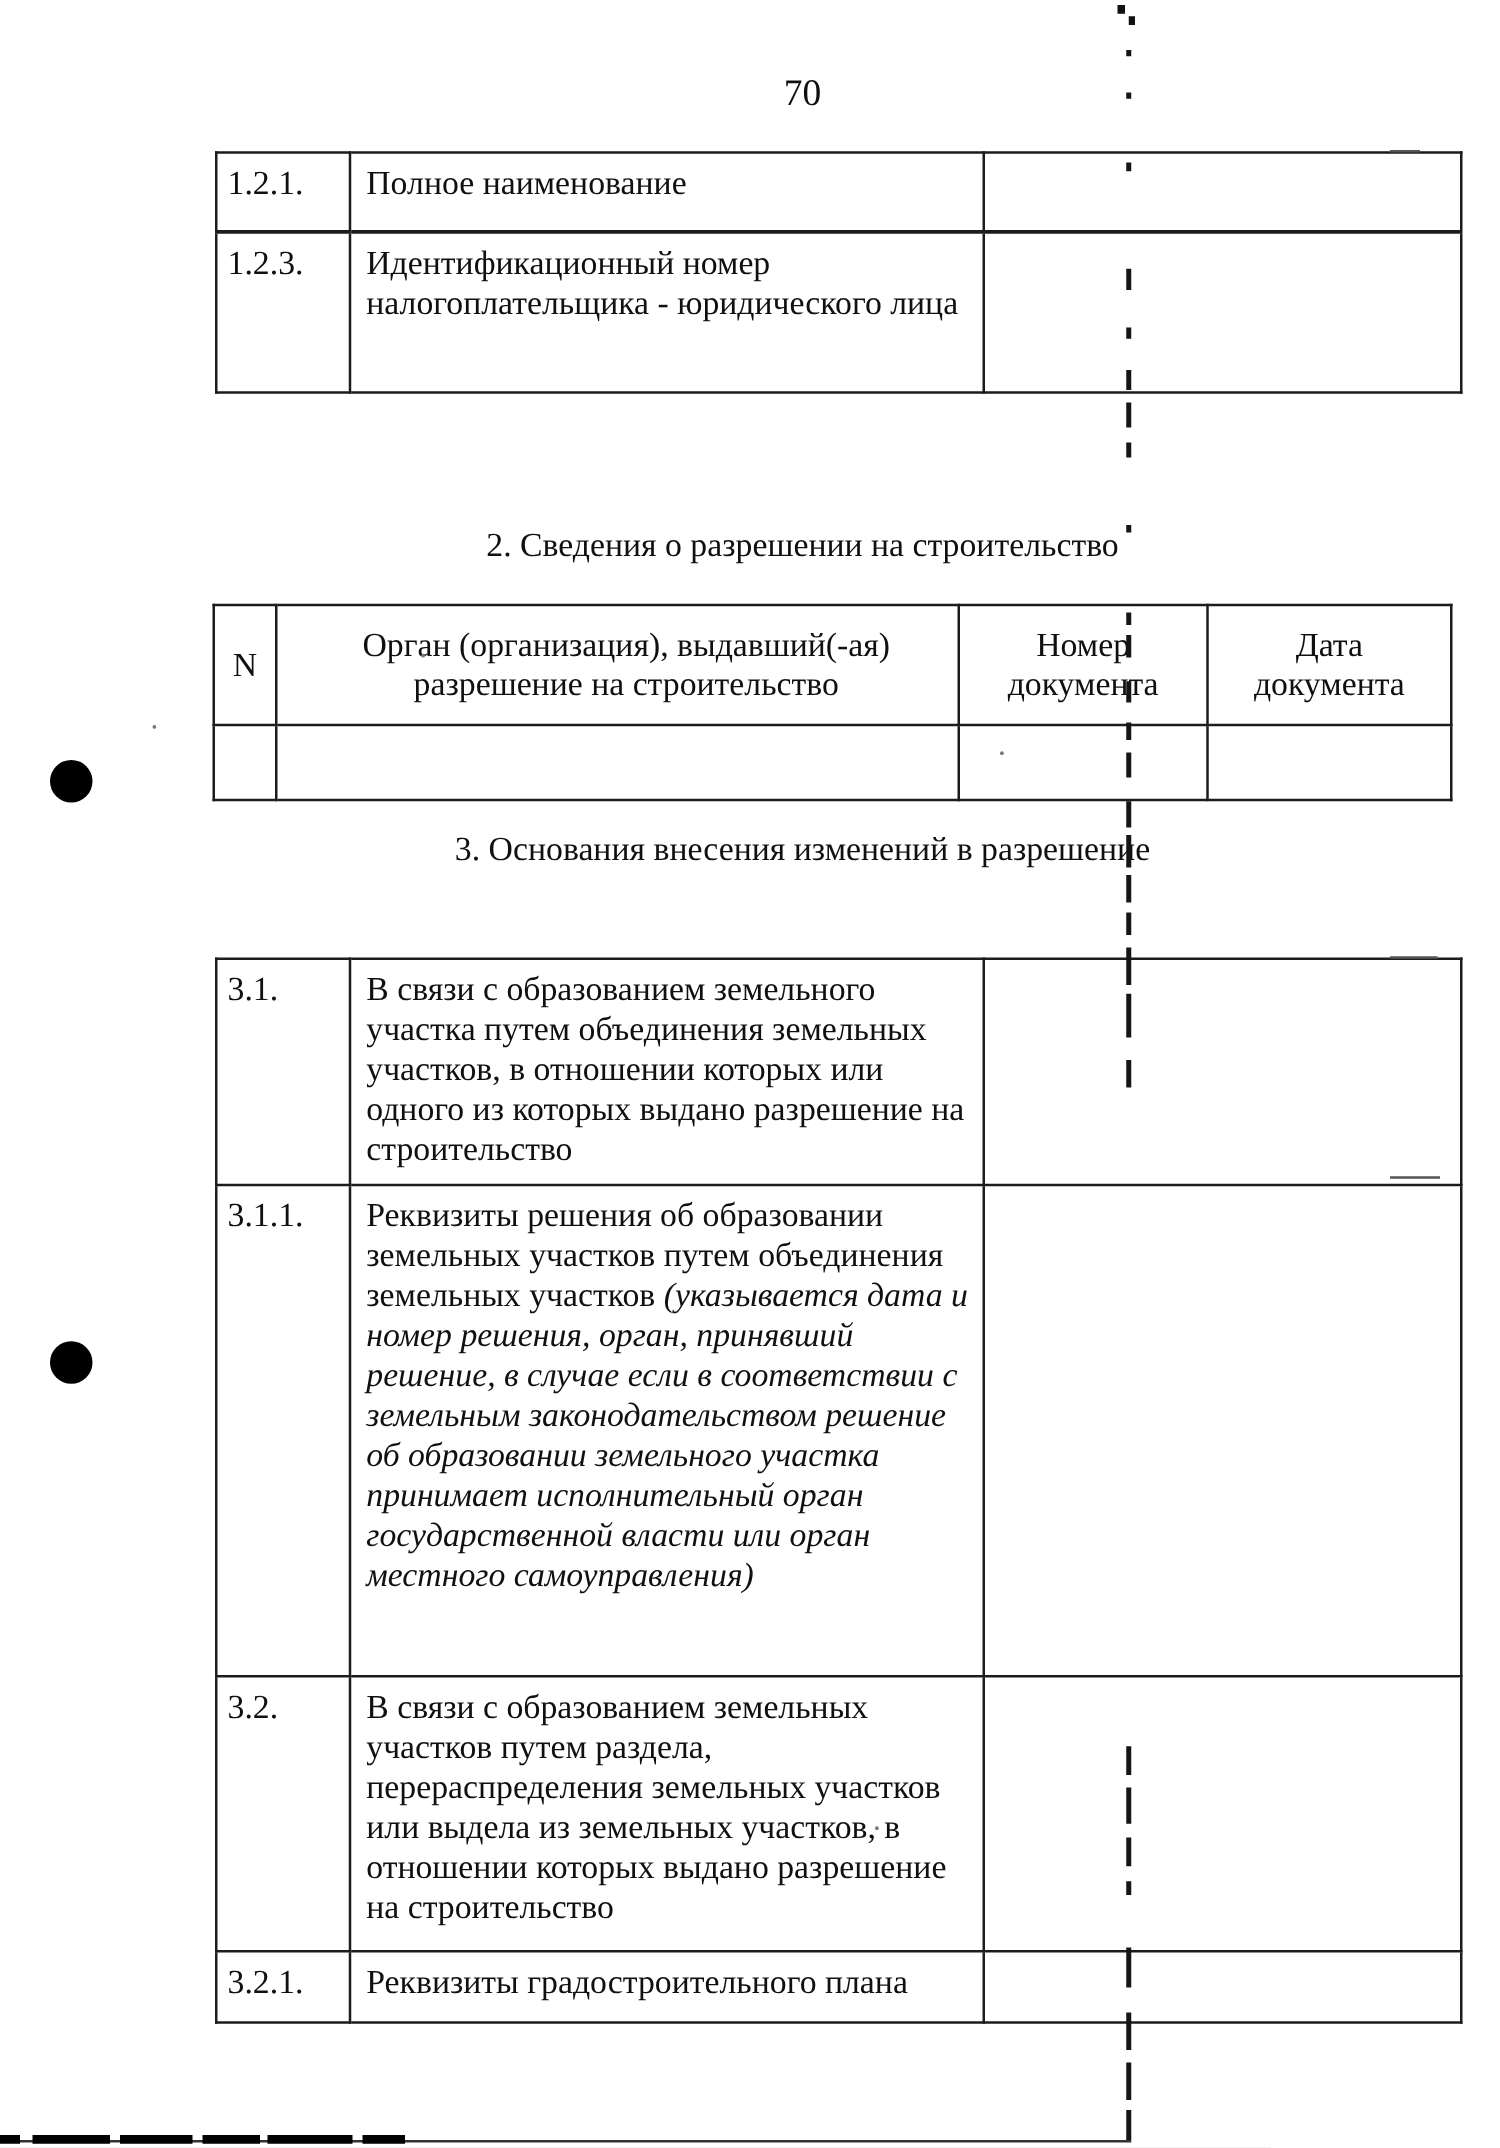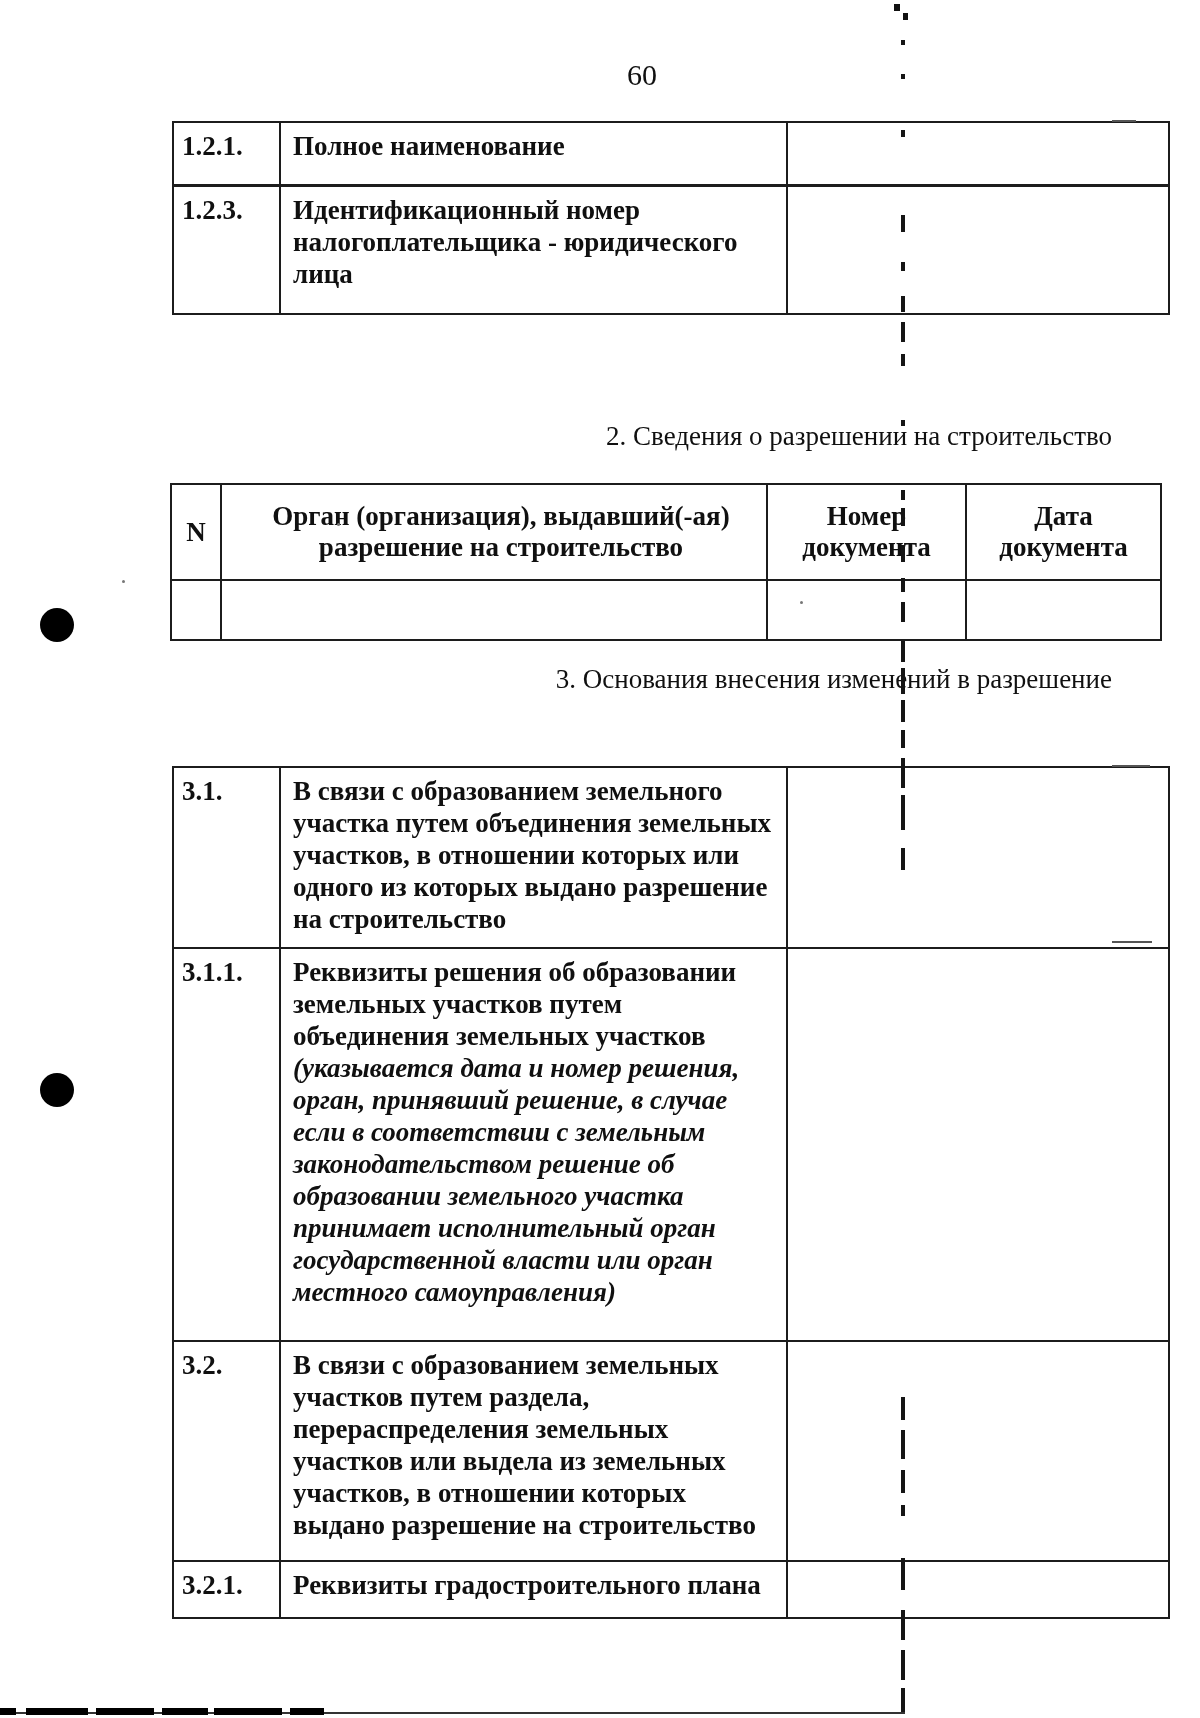--- a/index.html
+++ b/index.html
@@ -11,35 +11,35 @@
     font-family:"Liberation Serif","DejaVu Serif",serif;
     color:#101010;
     overflow:hidden;
   }
   .pagenum{
     position:absolute;top:58px;left:172px;width:940px;
     text-align:center;font-size:30px;
   }
   .heading{
     position:absolute;left:172px;width:940px;
-    text-align:right;font-size:27px;line-height:35px;
+    text-align:center;font-size:27px;line-height:35px;
   }
   .h2{top:419px;}
   .h3{top:662px;}
   .h3 span{display:block;}
   table.doc-table{
     position:absolute;
     border-collapse:collapse;table-layout:fixed;
     font-size:27px;line-height:32px;
   }
   table.doc-table td,table.doc-table th{
     border:2px solid #1c1c1c;
     vertical-align:top;
     padding:7px 6px 0 12px;
-    font-weight:bold;
+    font-weight:normal;
     overflow:hidden;
   }
   #t1{left:172px;top:121px;width:940px;}
   #t3{left:172px;top:766px;width:940px;}
   #t1 .c-num,#t3 .c-num{width:91px;padding-left:8px;}
   #t1 .c-text,#t3 .c-text{width:487px;}
   #t1 .c-val,#t3 .c-val{width:362px;}
   #t1 tr:first-child td{border-bottom-width:3px;}
   #t2{left:170px;top:483px;width:920px;}
   #t2 .c-n{width:36px;}
@@ -52,21 +52,21 @@
     position:absolute;left:40px;width:34px;height:34px;
     border-radius:50%;background:#000;
   }
   .artifact{position:absolute;background:#151515;}
 </style>
 </head>
 <body>
 
 <div id="doc">
 
-  <div class="pagenum">60</div>
+  <div class="pagenum">70</div>
 
   <table id="t1" class="doc-table">
     <tbody>
         <tr>
       <td class="c-num" style="height:54px">1.2.1.</td>
       <td class="c-text">Полное наименование</td>
       <td class="c-val"></td>
     </tr>
     <tr>
       <td class="c-num" style="height:119px">1.2.3.</td>

